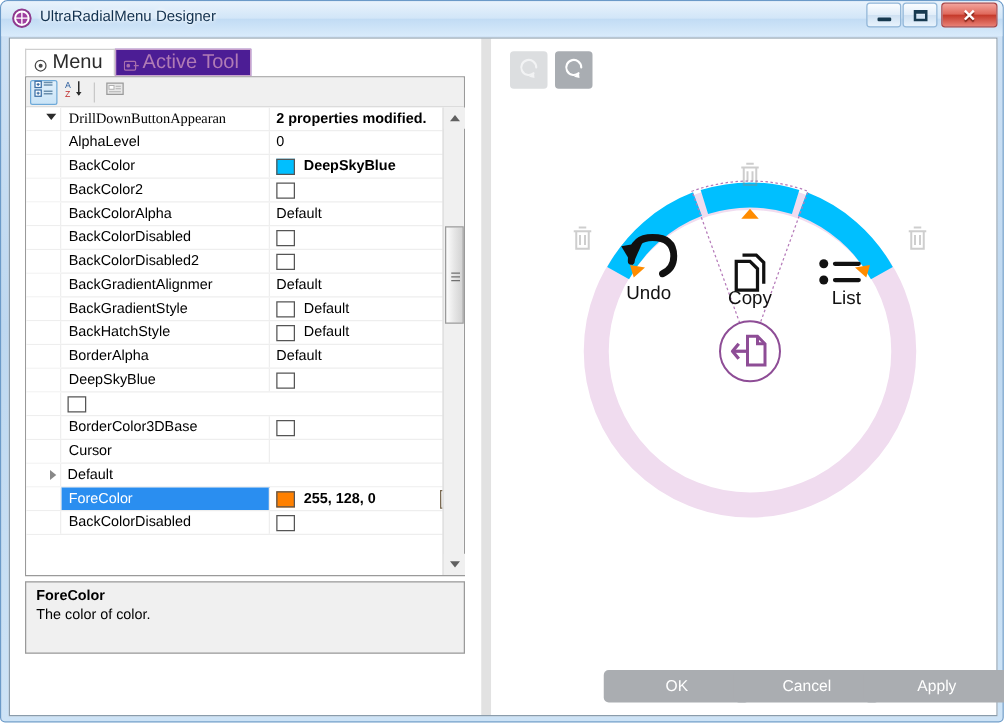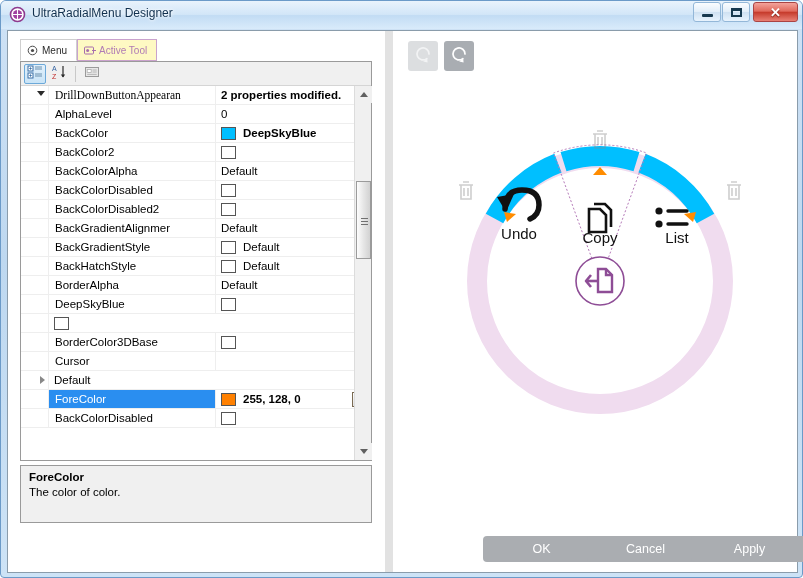--- a/index.html
+++ b/index.html
@@ -66,25 +66,25 @@
     position: absolute; left: 0; top: 0; width: 377px; height: 100%;
     background: #ffffff;
   }
   #tabstrip {
     position: absolute; left: 12px; top: 8px; height: 22px;
     display: flex; align-items: flex-end;
   }
   .tab {
     height: 22px; padding: 0 9px 0 6px;
     display: flex; align-items: center; gap: 4px;
-    font-size: 10px; cursor: default;
+    font-size: 16px; cursor: default;
     border: 1px solid transparent;
   }
   .tab.inactive { color: #2b2b2b; background: #ffffff; border-color: #cfcfcf; border-bottom-color: #ffffff; }
-  .tab.active { color: #b07bb5; background: #fef9c3; border: 1px solid #c9a2cd; font-weight: normal; }
+  .tab.active { color: #b07bb5; background: #4c1d95; border: 1px solid #c9a2cd; font-weight: normal; }
   .tab-dot { display:inline-block; width: 11px; height: 11px; position: relative; }
 
   
   #propgrid {
     position: absolute; left: 12px; top: 30px; width: 352px; height: 400px;
     border: 1px solid #9a9a9a;
     background: #ffffff;
   }
   #pg-toolbar {
     position: absolute; left: 0; top: 0; width: 100%; height: 24px;

